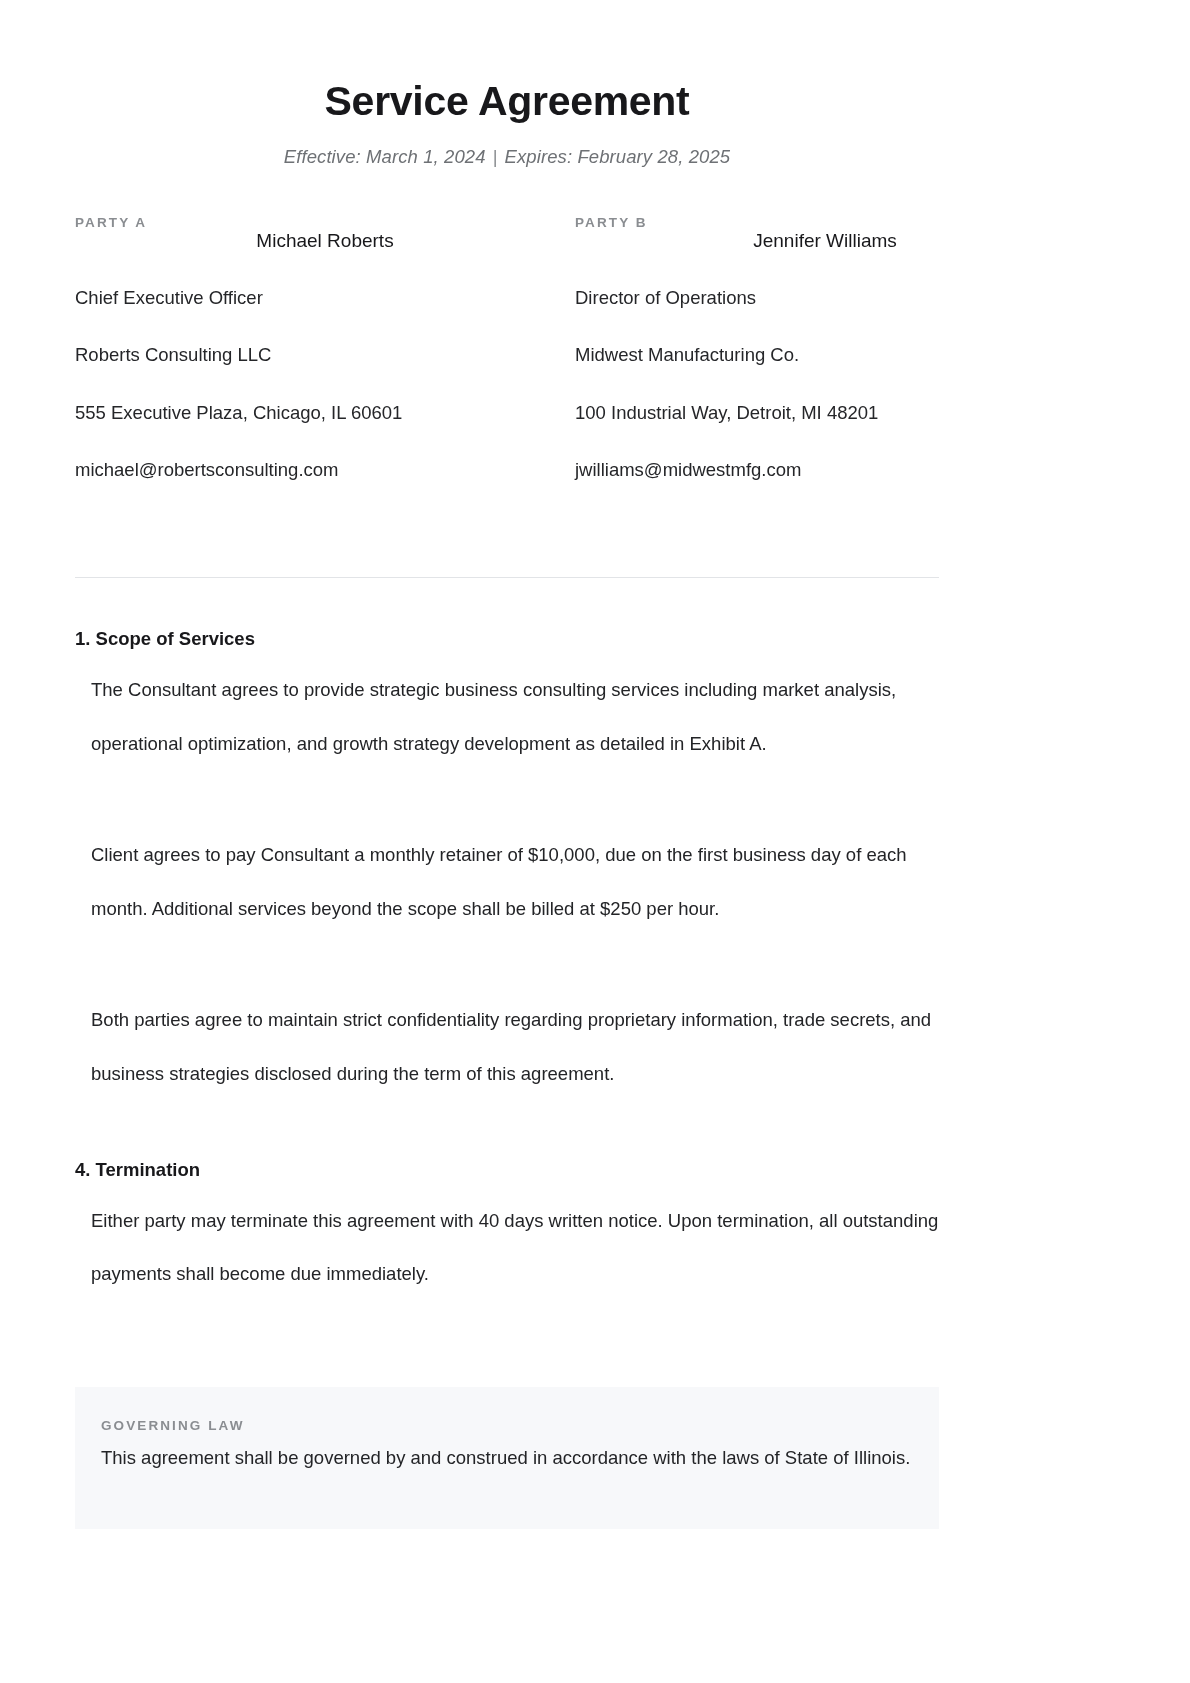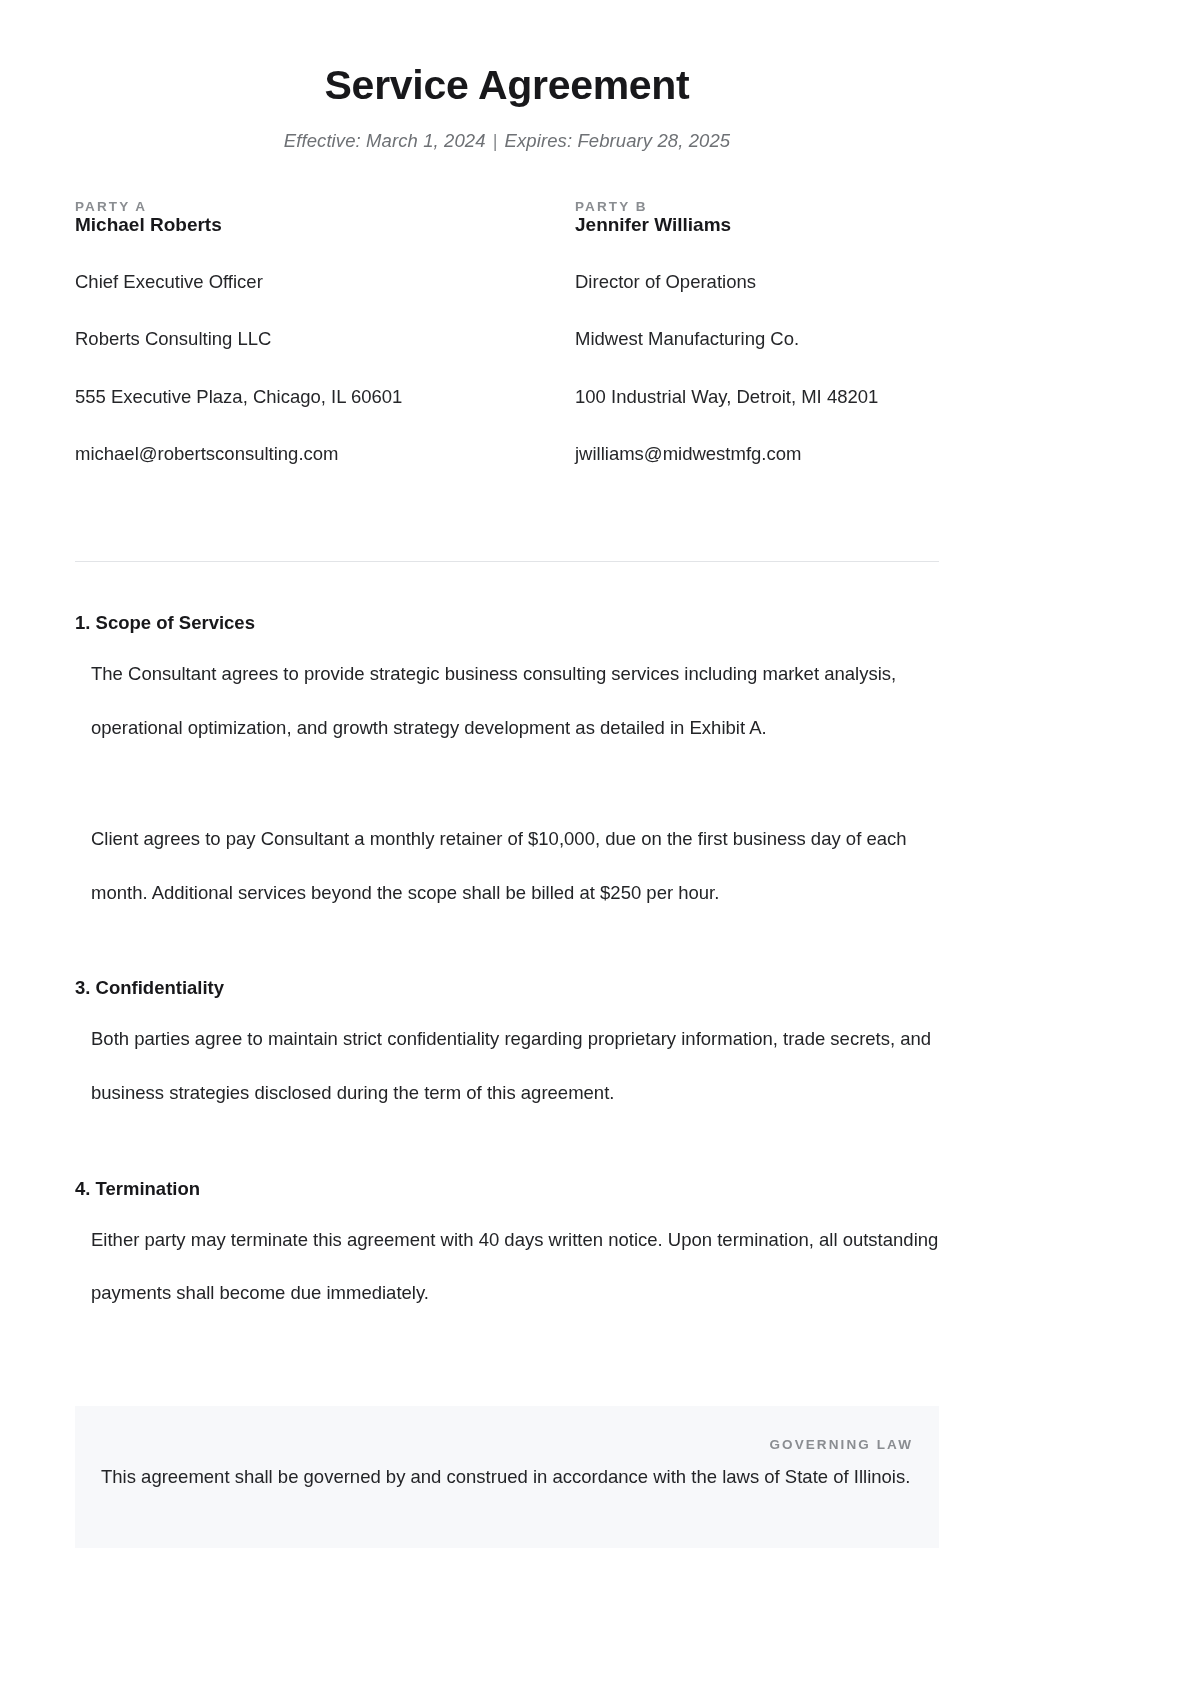--- a/index.html
+++ b/index.html
@@ -12,21 +12,21 @@
     height: 1683px;
     font-family: "Liberation Sans", sans-serif;
     color: #1a1a1a;
     -webkit-font-smoothing: antialiased;
   }
 
   .page {
     width: 1014px;
     height: 1683px;
     box-sizing: border-box;
-    padding: 0 75px;
+    padding: 16px 75px;
     position: relative;
     background: #ffffff;
   }
 
   
   .doc-header {
     text-align: center;
     padding-top: 62px;
   }
   .doc-title {
@@ -60,23 +60,24 @@
   }
   .party-label {
     font-size: 13.5px;
     font-weight: bold;
     letter-spacing: 2.1px;
     color: #8a8d91;
     text-transform: uppercase;
   }
   .party-name {
     font-size: 19px;
-    font-weight: bold;
+    font-weight: normal;
     color: #18181b;
     margin-bottom: 35px;
+    text-align: center;
   }
   .party-line {
     font-size: 18.5px;
     color: #252629;
     margin-bottom: 35px;
     line-height: 1.2;
     margin-top: 33px;
   }
   .party-line:last-child { margin-bottom: 0; }
 
@@ -116,21 +117,20 @@
     padding: 31px 26px 58px 26px;
     box-sizing: border-box;
   }
   .governing-label {
     font-size: 13.5px;
     font-weight: bold;
     letter-spacing: 2.1px;
     color: #8a8d91;
     text-transform: uppercase;
     margin-bottom: 13px;
-    text-align: right;
   }
   .governing-body {
     font-size: 18.5px;
     color: #232427;
     line-height: 1.35;
   }
 </style>
 </head>
 <body>
 
@@ -172,21 +172,20 @@
     <div class="clause">
       <div class="clause-title">1. Scope of Services</div>
       <div class="clause-body">The Consultant agrees to provide strategic business consulting services including market analysis, operational optimization, and growth strategy development as detailed in Exhibit A.</div>
     </div>
 
     <div class="clause">
       <div class="clause-body">Client agrees to pay Consultant a monthly retainer of $10,000, due on the first business day of each month. Additional services beyond the scope shall be billed at $250 per hour.</div>
     </div>
 
     <div class="clause">
-      <div class="clause-title">3. Confidentiality</div>
       <div class="clause-body">Both parties agree to maintain strict confidentiality regarding proprietary information, trade secrets, and business strategies disclosed during the term of this agreement.</div>
     </div>
 
     <div class="clause">
       <div class="clause-title">4. Termination</div>
       <div class="clause-body">Either party may terminate this agreement with 40 days written notice. Upon termination, all outstanding payments shall become due immediately.</div>
     </div>
 
   </div>
 

